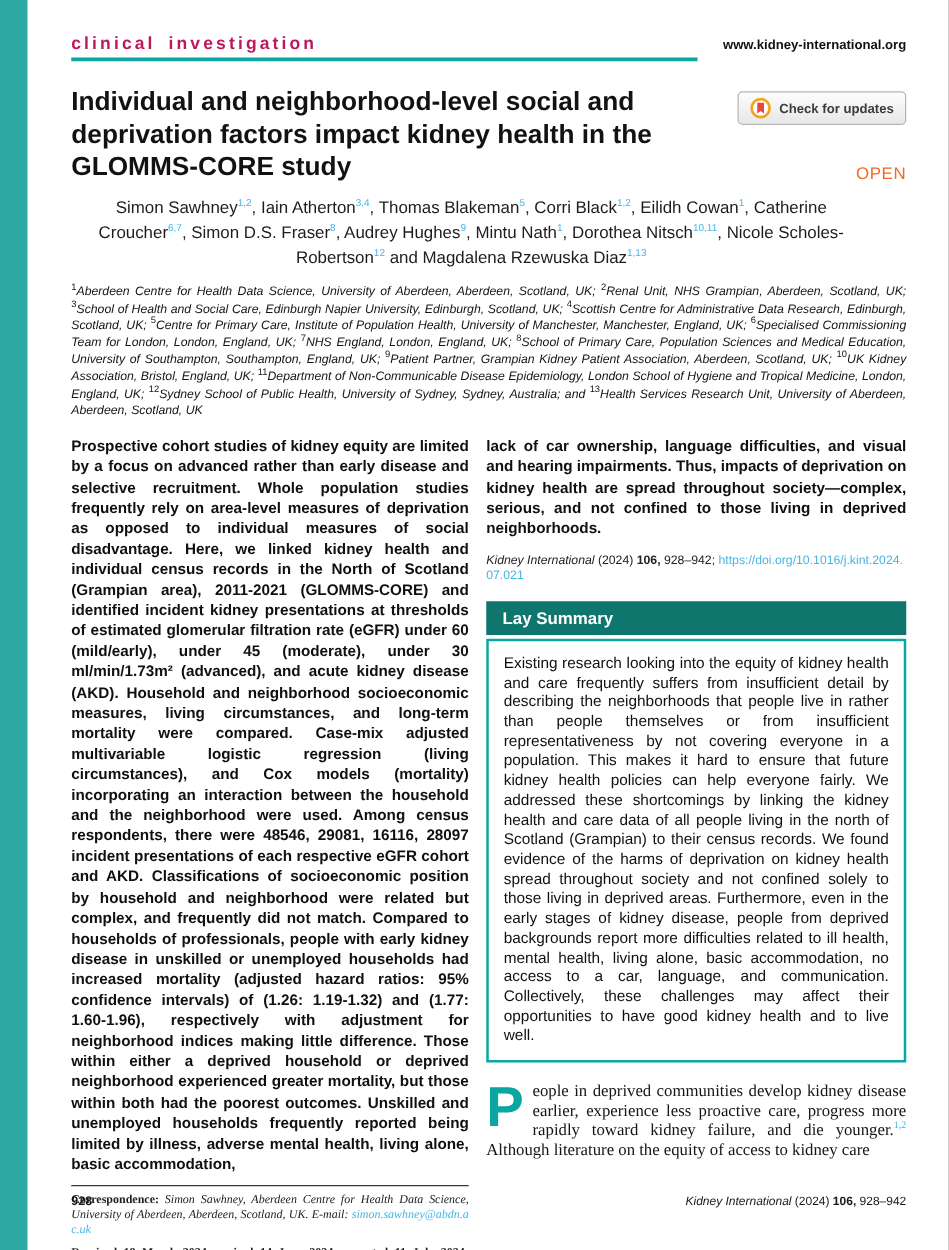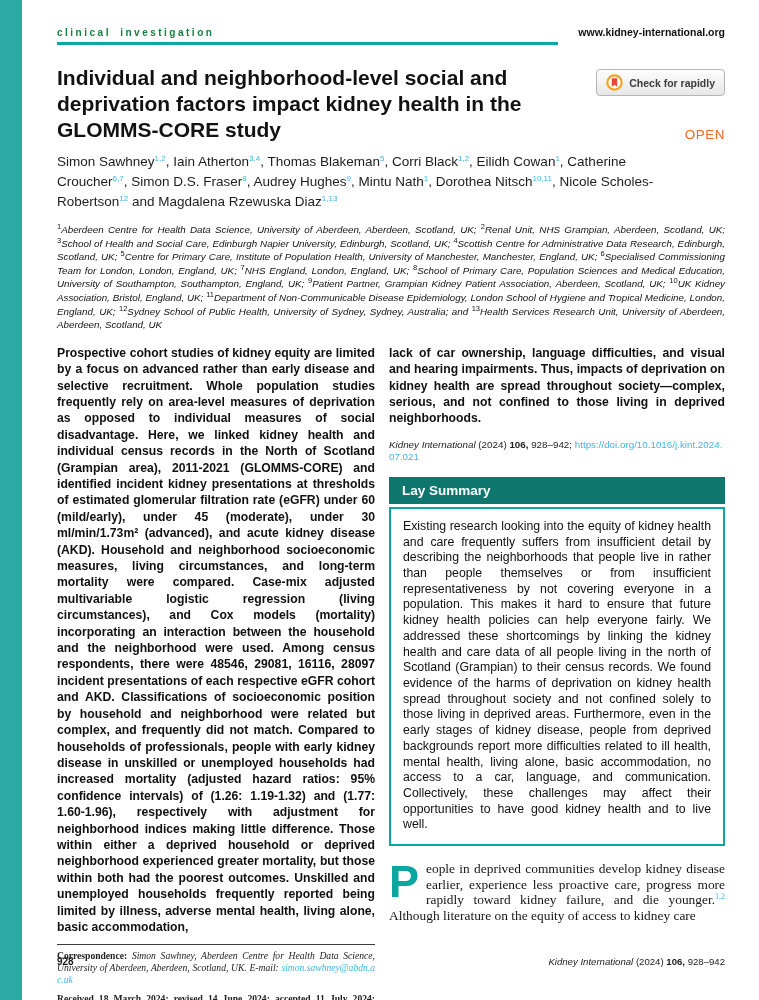--- a/index.html
+++ b/index.html
@@ -3,35 +3,35 @@
 <meta charset="utf-8">
 <style>
   html,body{margin:0;padding:0;background:#888;}
   .page{position:relative;width:759px;height:1000px;background:#ffffff;margin:0 auto;
         font-family:"Liberation Sans",sans-serif;color:#111;overflow:hidden;}
   .sidebar{position:absolute;left:0;top:0;width:22px;height:1000px;background:#2da9a3;}
   .content{position:absolute;left:57px;top:26px;width:668px;}
 
   
   .kicker-row{display:flex;justify-content:space-between;align-items:flex-end;}
-  .kicker{color:#15803d;font-weight:bold;font-size:10px;letter-spacing:2.5px;word-spacing:4px;}
+  .kicker{color:#be185d;font-weight:bold;font-size:14px;letter-spacing:2.5px;word-spacing:4px;}
   .site-url{font-size:10.5px;font-weight:bold;color:#111;}
   .kicker-rule{height:3px;background:#0ba6a0;width:501px;margin-top:4px;}
 
   
   .title-wrap{position:relative;margin-top:20px;}
   h1.title{margin:0;font-size:21px;line-height:26px;font-weight:bold;color:#121212;max-width:535px;}
   .cfu-badge{position:absolute;top:4px;right:0;display:inline-flex;align-items:center;gap:6px;
              background:linear-gradient(#fdfdfd,#e7e7e7);border:1px solid #b5b5b5;border-radius:4px;
              padding:4px 9px;cursor:pointer;}
   .cfu-label{font-size:10.5px;font-weight:bold;color:#3c3c3c;}
   .open-tag{position:absolute;bottom:1px;right:0;color:#f26822;font-weight:normal;font-size:13.5px;letter-spacing:.5px;}
 
   
-  .authors{margin-top:9px;font-size:13.5px;line-height:20px;color:#1c1c1c;max-width:640px;}
+  .authors{margin-top:9px;font-size:13.5px;line-height:20px;color:#1c1c1c;max-width:640px;text-align:center;}
   sup{font-size:8px;line-height:0;}
   .sup-blue{color:#45b5e5;}
   .affiliations{margin:11px 0 0 0;font-size:9.8px;line-height:13.6px;font-style:italic;text-align:justify;color:#131313;}
   .affiliations sup{font-style:normal;font-size:7.5px;}
 
   
   .columns{display:flex;gap:14px;margin-top:13px;}
   .col-left{width:318px;}
   .col-right{width:336px;}
 
@@ -85,21 +85,21 @@
     <div class="title-wrap">
       <h1 class="title">Individual and neighborhood-level social and deprivation factors impact kidney health in the GLOMMS-CORE study</h1>
 
       <span class="cfu-badge">
         <span style="display:inline-flex;">
           <svg width="17" height="17" viewBox="0 0 17 17">
             <circle cx="8.5" cy="8.5" r="7.2" fill="#ffffff" stroke="#f2a51d" stroke-width="2.2"></circle>
             <path d="M5.8 4.2 h5.4 v8.6 l-2.7 -2.1 -2.7 2.1 z" fill="#e8453c"></path>
           </svg>
         </span>
-        <span class="cfu-label">Check for rapidly</span>
+        <span class="cfu-label">Check for updates</span>
       </span>
 
       <span class="open-tag">OPEN</span>
     </div>
 
     <div class="authors"><span>Simon Sawhney<sup class="sup-blue">1,2</sup>, </span><span>Iain Atherton<sup class="sup-blue">3,4</sup>, </span><span>Thomas Blakeman<sup class="sup-blue">5</sup>, </span><span>Corri Black<sup class="sup-blue">1,2</sup>, </span><span>Eilidh Cowan<sup class="sup-blue">1</sup>, </span><span>Catherine Croucher<sup class="sup-blue">6,7</sup>, </span><span>Simon D.S. Fraser<sup class="sup-blue">8</sup>, </span><span>Audrey Hughes<sup class="sup-blue">9</sup>, </span><span>Mintu Nath<sup class="sup-blue">1</sup>, </span><span>Dorothea Nitsch<sup class="sup-blue">10,11</sup>, </span><span>Nicole Scholes-Robertson<sup class="sup-blue">12</sup> and </span><span>Magdalena Rzewuska Diaz<sup class="sup-blue">1,13</sup></span></div>
 
     <p class="affiliations"><sup>1</sup>Aberdeen Centre for Health Data Science, University of Aberdeen, Aberdeen, Scotland, UK; <sup>2</sup>Renal Unit, NHS Grampian, Aberdeen, Scotland, UK; <sup>3</sup>School of Health and Social Care, Edinburgh Napier University, Edinburgh, Scotland, UK; <sup>4</sup>Scottish Centre for Administrative Data Research, Edinburgh, Scotland, UK; <sup>5</sup>Centre for Primary Care, Institute of Population Health, University of Manchester, Manchester, England, UK; <sup>6</sup>Specialised Commissioning Team for London, London, England, UK; <sup>7</sup>NHS England, London, England, UK; <sup>8</sup>School of Primary Care, Population Sciences and Medical Education, University of Southampton, Southampton, England, UK; <sup>9</sup>Patient Partner, Grampian Kidney Patient Association, Aberdeen, Scotland, UK; <sup>10</sup>UK Kidney Association, Bristol, England, UK; <sup>11</sup>Department of Non-Communicable Disease Epidemiology, London School of Hygiene and Tropical Medicine, London, England, UK; <sup>12</sup>Sydney School of Public Health, University of Sydney, Sydney, Australia; and <sup>13</sup>Health Services Research Unit, University of Aberdeen, Aberdeen, Scotland, UK</p>
 
     <div class="columns">

